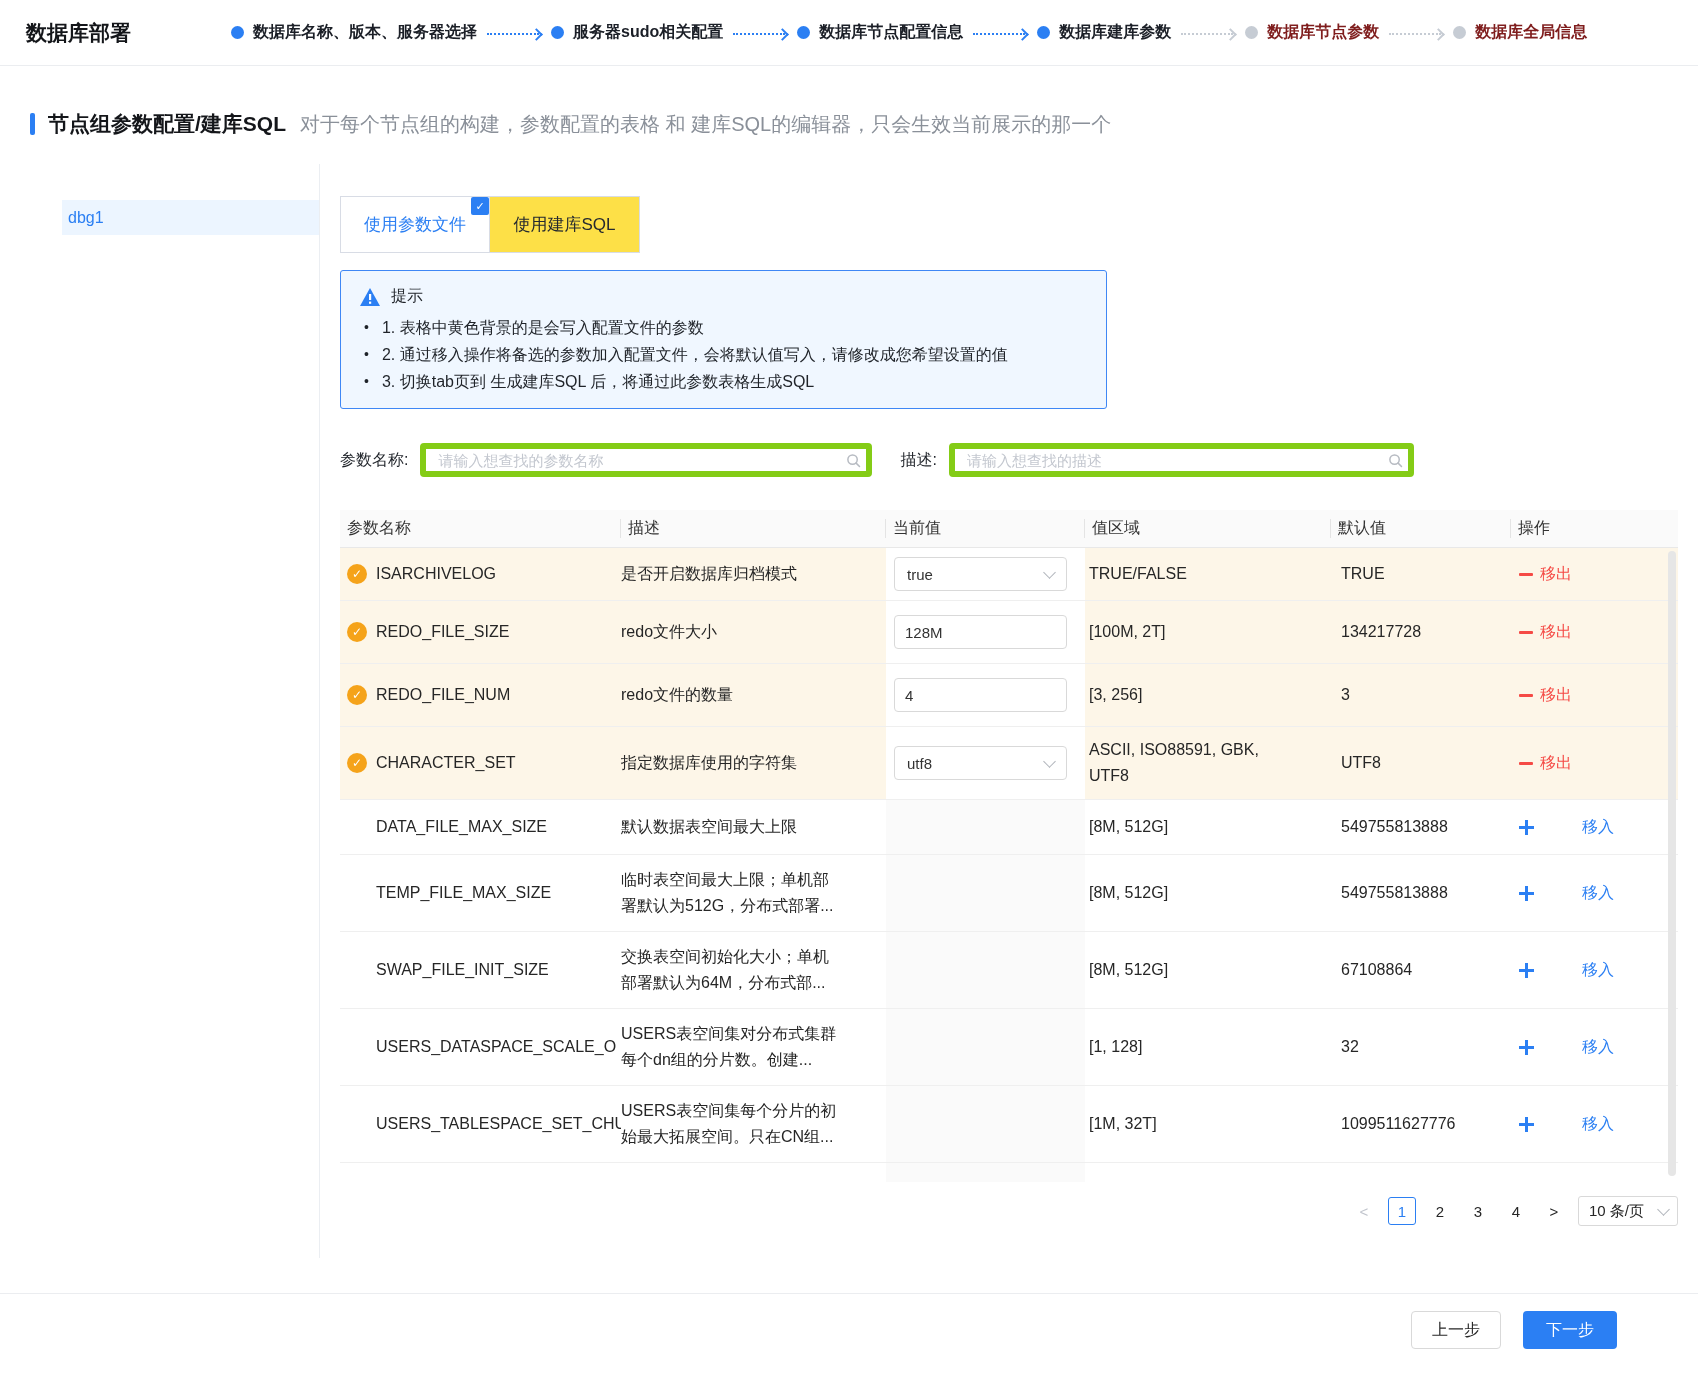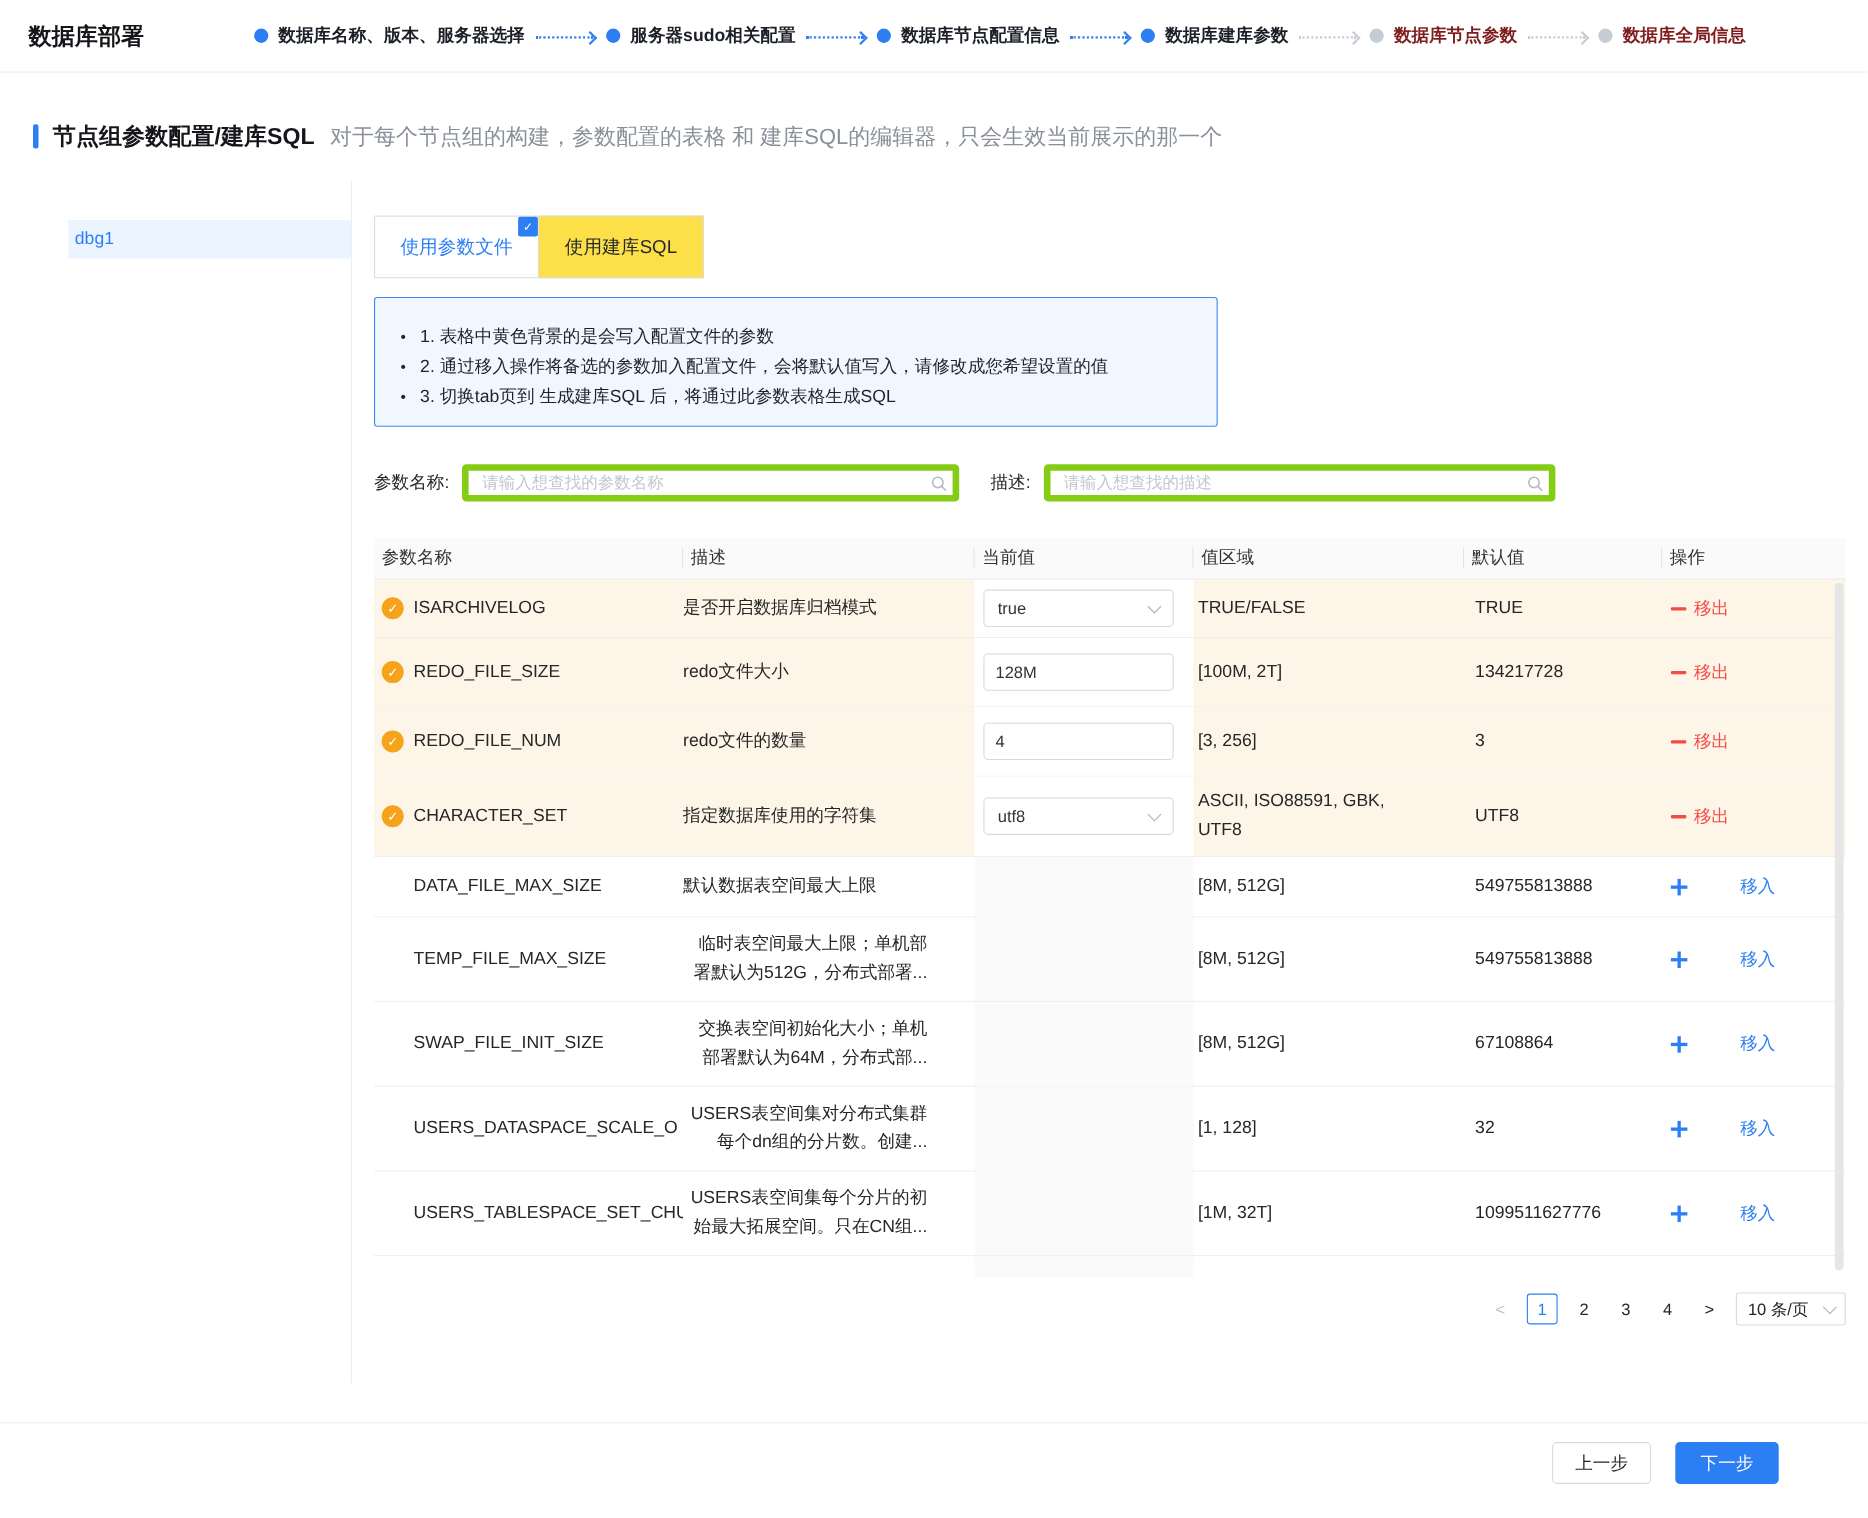--- a/index.html
+++ b/index.html
@@ -69,21 +69,21 @@
   .t-row{border-bottom:1px solid #efefef;}
   .cell{display:flex;align-items:center;box-sizing:border-box;}
   .t-row.included .cell{background:var(--warning-row-bg);}
   .t-row.included .c-current{background:#fff;}
   .t-row.plain .c-current{background:#fafafa;}
   .c-name{padding-left:7px;gap:9px;overflow:hidden;}
   .c-name .nm{white-space:nowrap;overflow:hidden;}
   .badge{min-width:20px;width:20px;height:20px;border-radius:50%;background:var(--warning-badge);
          color:#fff;font-size:12px;font-weight:bold;display:flex;align-items:center;justify-content:center;}
   .badge-spacer{min-width:20px;width:20px;height:20px;}
-  .c-desc{padding-right:43px;line-height:26px;text-align:right;}
+  .c-desc{padding-right:43px;line-height:26px;}
   .c-current{padding-left:8px;}
   .sel{width:173px;height:34px;box-sizing:border-box;border:1px solid #d9d9d9;border-radius:4px;background:#fff;
        display:flex;align-items:center;justify-content:space-between;padding:0 12px;font-size:15px;color:#333;cursor:pointer;}
   .chev{width:8px;height:8px;border-right:1.6px solid #b0b4bb;border-bottom:1.6px solid #b0b4bb;
         transform:rotate(45deg);margin-top:-4px;}
   .c-current input{width:173px;height:34px;box-sizing:border-box;border:1px solid #d9d9d9;border-radius:4px;
                    padding:0 10px;font-size:15px;color:#333;outline:none;}
   .c-range{padding-left:4px;padding-right:46px;line-height:26px;}
   .c-default{padding-left:10px;}
   .c-action{padding-left:8px;}
@@ -171,20 +171,28 @@
         <div class="tab active">
           <span>使用参数文件</span>
           <span class="tab-badge">✓</span>
         </div>
         <div class="tab inactive">
           <span>使用建库SQL</span>
         </div>
       </div>
 
       <div class="alert">
+        <div class="alert-head">
+          <svg width="20" height="18" viewBox="0 0 20 18">
+            <path d="M10 0 L20 18 H0 Z" fill="#2b7ff3"></path>
+            <rect x="9" y="6" width="2.2" height="6" fill="#fff"></rect>
+            <rect x="9" y="13.6" width="2.2" height="2.2" fill="#fff"></rect>
+          </svg>
+          <span>提示</span>
+        </div>
         <ul class="alert-list">
           <li>
               <span class="b">•</span>
               <span>1. 表格中黄色背景的是会写入配置文件的参数</span>
             </li>
           <li>
               <span class="b">•</span>
               <span>2. 通过移入操作将备选的参数加入配置文件，会将默认值写入，请修改成您希望设置的值</span>
             </li>
           <li>

